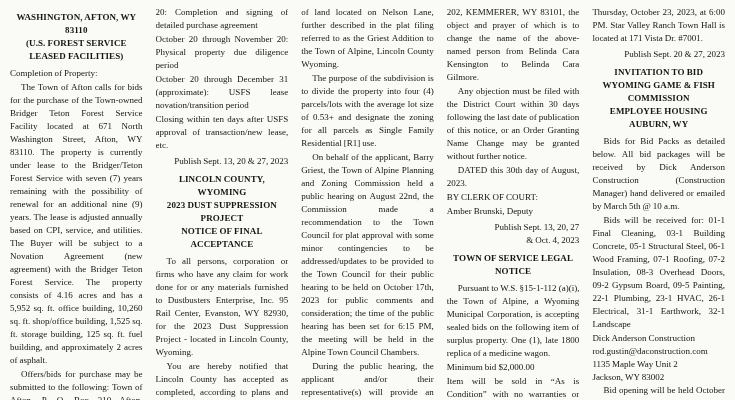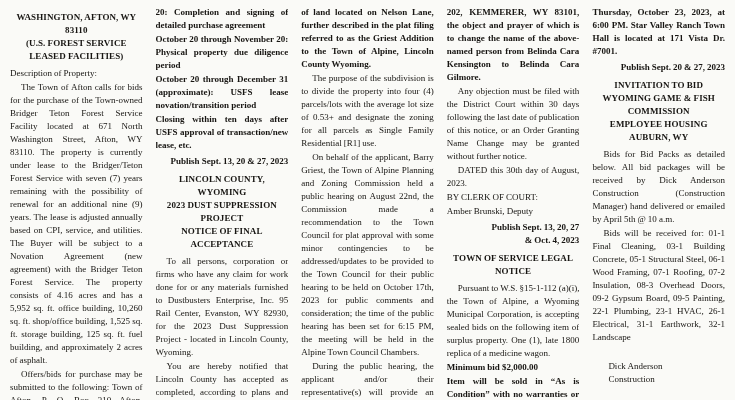--- a/index.html
+++ b/index.html
@@ -36,47 +36,46 @@
   .para {
     text-align: justify;
     text-indent: 11px;
     margin: 0 0 1px 0;
     hyphens: auto;
   }
   .flush {
     text-align: justify;
     text-indent: 0;
     margin: 0 0 1px 0;
-    font-weight: bold;
   }
   .label {
     text-align: left;
     margin: 0 0 1px 0;
   }
   .publish {
-    font-weight: bold;
+    font-weight: normal;
     text-align: right;
     white-space: pre-line;
     margin: 3px 0 4px 0;
   }
   .line {
     text-align: left;
-    margin: 16px;
+    margin: 0;
   }
 </style>
 </head>
 <body>
 
 <div class="page">
     <div class="col">
       <div class="block heading">WASHINGTON, AFTON, WY
 83110
 (U.S. FOREST SERVICE
 LEASED FACILITIES)</div>
-      <div class="block label">Description of Property:</div>
+      <div class="block label">Completion of Property:</div>
       <div class="block para">The Town of Afton calls for bids for the purchase of the Town-owned Bridger Teton Forest Service Facility located at 671 North Washington Street, Afton, WY 83110. The property is currently under lease to the Bridger/Teton Forest Service with seven (7) years remaining with the possibility of renewal for an additional nine (9) years. The lease is adjusted annually based on CPI, service, and utilities. The Buyer will be subject to a Novation Agreement (new agreement) with the Bridger Teton Forest Service. The property consists of 4.16 acres and has a 5,952 sq. ft. office building, 10,260 sq. ft. shop/office building, 1,525 sq. ft. storage building, 125 sq. ft. fuel building, and approximately 2 acres of asphalt.</div>
       <div class="block para">Offers/bids for purchase may be submitted to the following: Town of Afton, P. O. Box 310 Afton, Wyoming 83110 or Star Valley Realty Co., LLC P.O. Box 248 Afton, Wyoming 83110. All offers/bids shall be sealed and will be due by October 10, 2023 at 5:00 p.m.</div>
     </div>
     <div class="col">
       <div class="block flush">20: Completion and signing of detailed purchase agreement</div>
       <div class="block flush">October 20 through November 20: Physical property due diligence period</div>
       <div class="block flush">October 20 through December 31 (approximate): USFS lease novation/transition period</div>
       <div class="block flush">Closing within ten days after USFS approval of transaction/new lease, etc.</div>
       <div class="block publish">Publish Sept. 13, 20 &amp; 27, 2023</div>
       <div class="block heading">LINCOLN COUNTY,
@@ -109,21 +108,21 @@
       <div class="block flush">Item will be sold in “As is Condition” with no warranties or guarantees. The above item is available for inspection at the Town of Alpine Civic Center (121 US Highway 89, Alpine WY). Inspection inquiries</div>
     </div>
     <div class="col">
       <div class="block flush">Thursday, October 23, 2023, at 6:00 PM. Star Valley Ranch Town Hall is located at 171 Vista Dr. #7001.</div>
       <div class="block publish">Publish Sept. 20 &amp; 27, 2023</div>
       <div class="block heading">INVITATION TO BID
 WYOMING GAME &amp; FISH
 COMMISSION
 EMPLOYEE HOUSING
 AUBURN, WY</div>
-      <div class="block para">Bids for Bid Packs as detailed below. All bid packages will be received by Dick Anderson Construction (Construction Manager) hand delivered or emailed by April 5th @ 10 a.m.</div>
+      <div class="block para">Bids for Bid Packs as detailed below. All bid packages will be received by Dick Anderson Construction (Construction Manager) hand delivered or emailed by March 5th @ 10 a.m.</div>
       <div class="block para">Bids will be received for: 01-1 Final Cleaning, 03-1 Building Concrete, 05-1 Structural Steel, 06-1 Wood Framing, 07-1 Roofing, 07-2 Insulation, 08-3 Overhead Doors, 09-2 Gypsum Board, 09-5 Painting, 22-1 Plumbing, 23-1 HVAC, 26-1 Electrical, 31-1 Earthwork, 32-1 Landscape</div>
       <div class="block line">Dick Anderson Construction</div>
       <div class="block line">rod.gustin@daconstruction.com</div>
       <div class="block line">1135 Maple Way Unit 2</div>
       <div class="block line">Jackson, WY 83002</div>
       <div class="block para">Bid opening will be held October 5th @ 10 a.m. at the above listed</div>
     </div>
   </div>
 
 </body></html>

